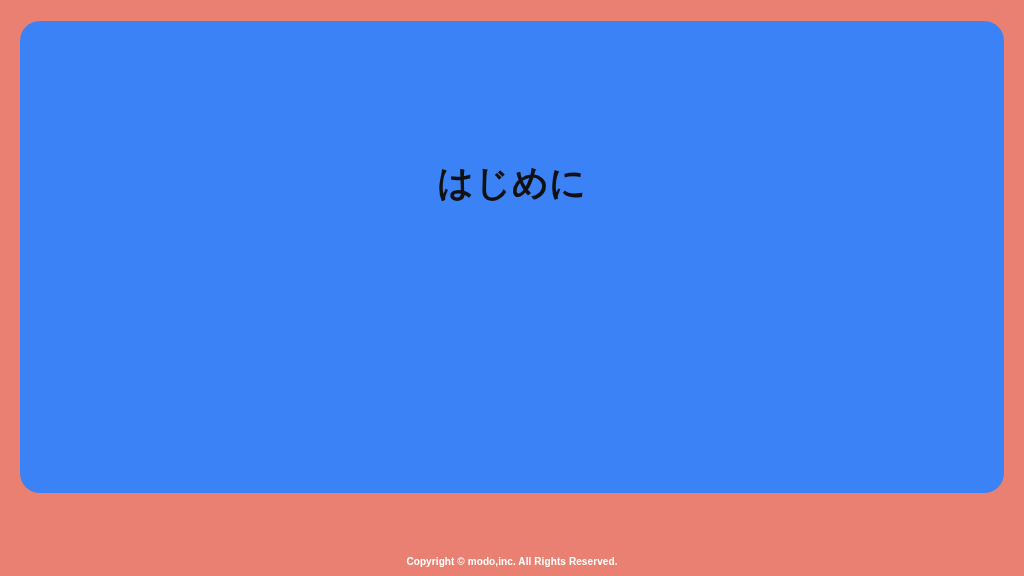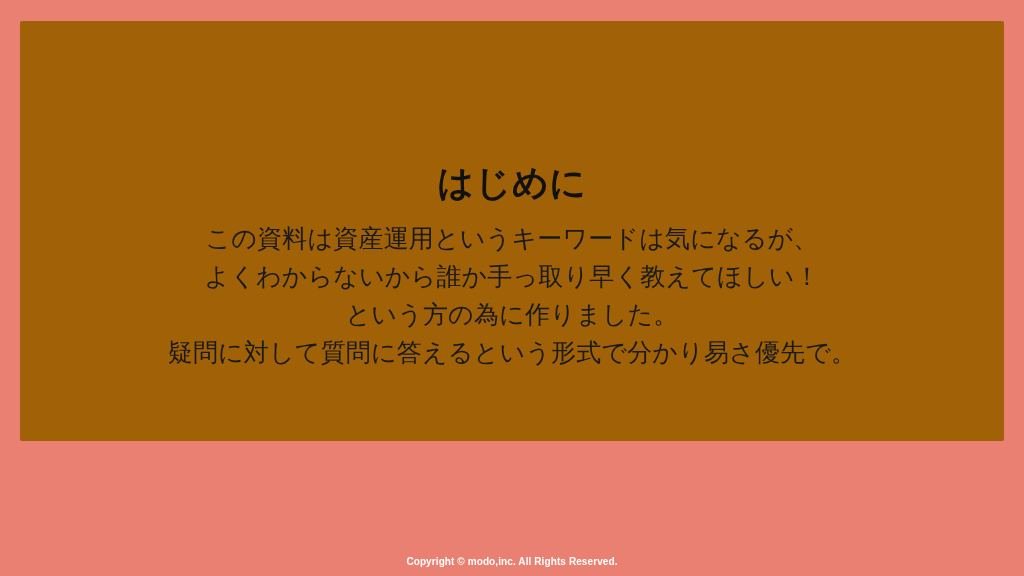--- a/index.html
+++ b/index.html
@@ -20,23 +20,23 @@
     height: 576px;
     background: #e98071;
   }
 
   
   .card {
     position: absolute;
     left: 20px;
     top: 21px;
     width: 984px;
-    height: 420px;
-    background: #a16207;
-    border-radius: 2px;
+    height: 472px;
+    background: #3b82f6;
+    border-radius: 20px;
   }
 
   .slide-title {
     position: absolute;
     left: 0;
     right: 0;
     top: 116px;
     text-align: center;
     font-size: 36px;
     font-weight: 700;
@@ -86,26 +86,20 @@
 </style>
 </head>
 <body>
 
 <div class="slide">
 
   <div class="card">
 
     <h1 class="slide-title">はじめに</h1>
 
-    <div class="body-block">
-      <div class="body-line">この資料は資産運用というキーワードは気になるが、</div>
-      <div class="body-line">よくわからないから誰か手っ取り早く教えてほしい！</div>
-      <div class="body-line">という方の為に作りました。</div>
-      <div class="body-line">疑問に対して質問に答えるという形式で分かり易さ優先で。</div>
-    </div>
 
   </div>
 
   <div class="footer-band">
     <span class="footer-copyright">Copyright © modo,inc. All Rights Reserved.</span>
   </div>
 
 </div>
 
 </body></html>

